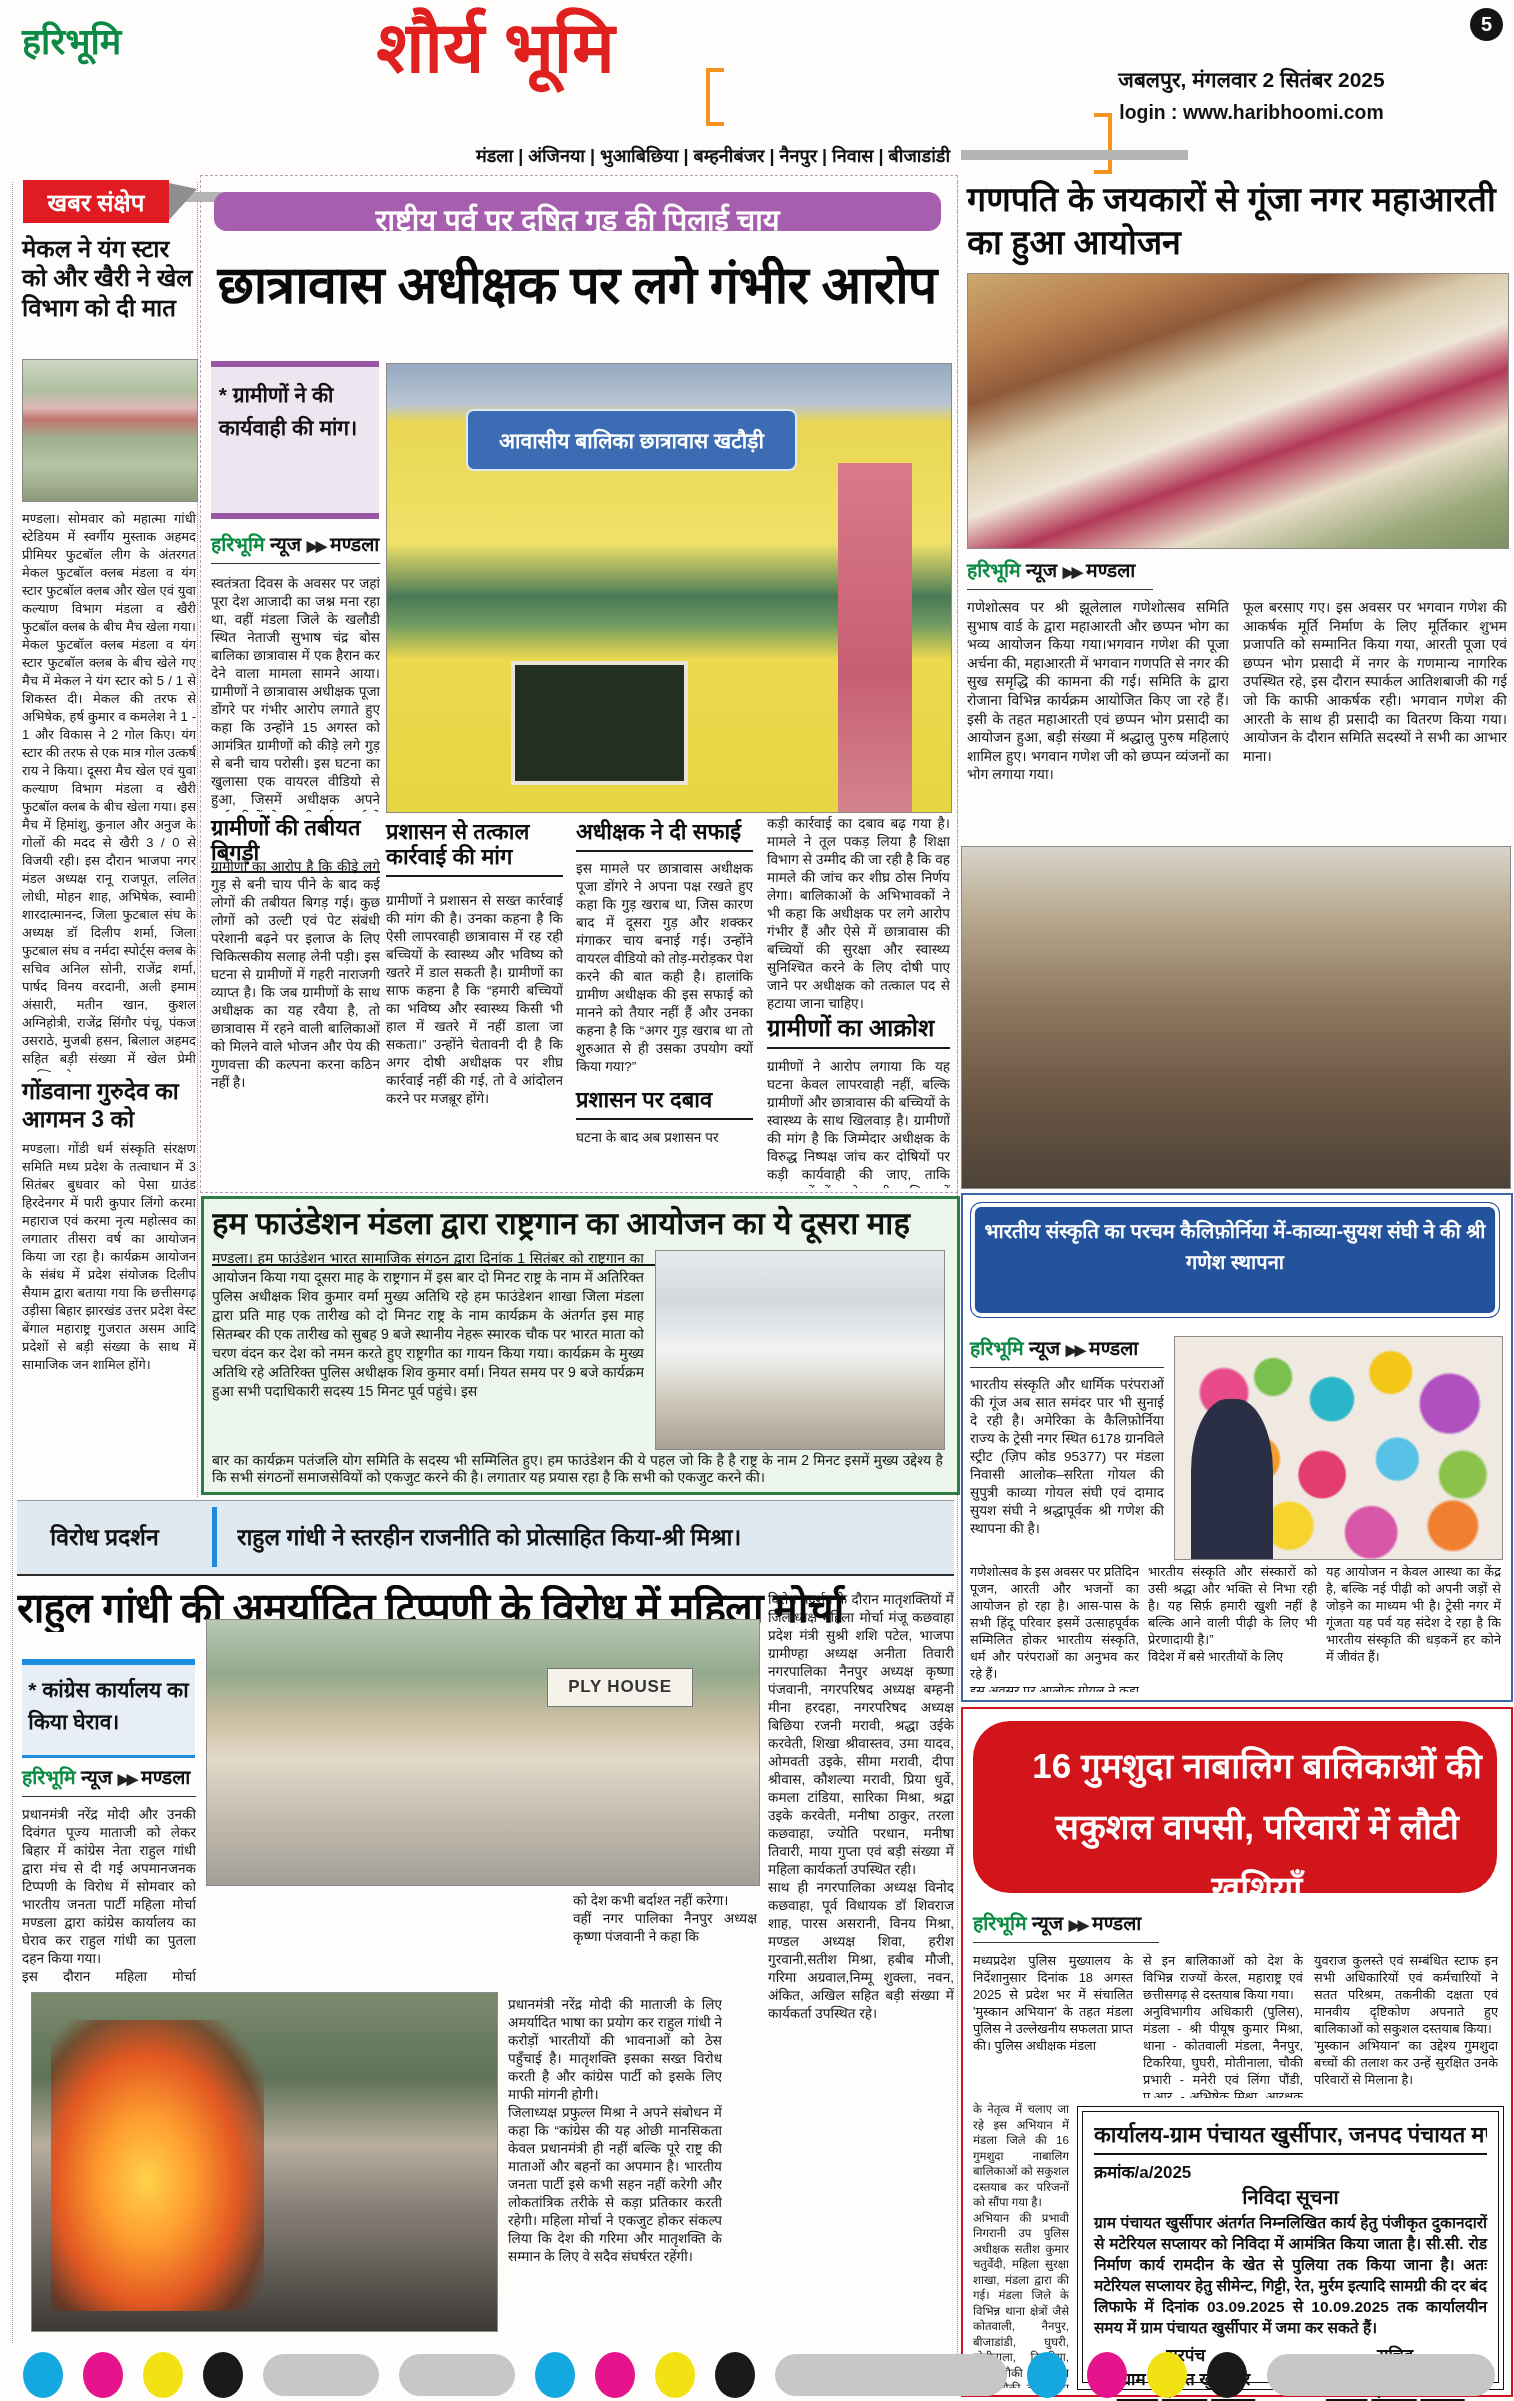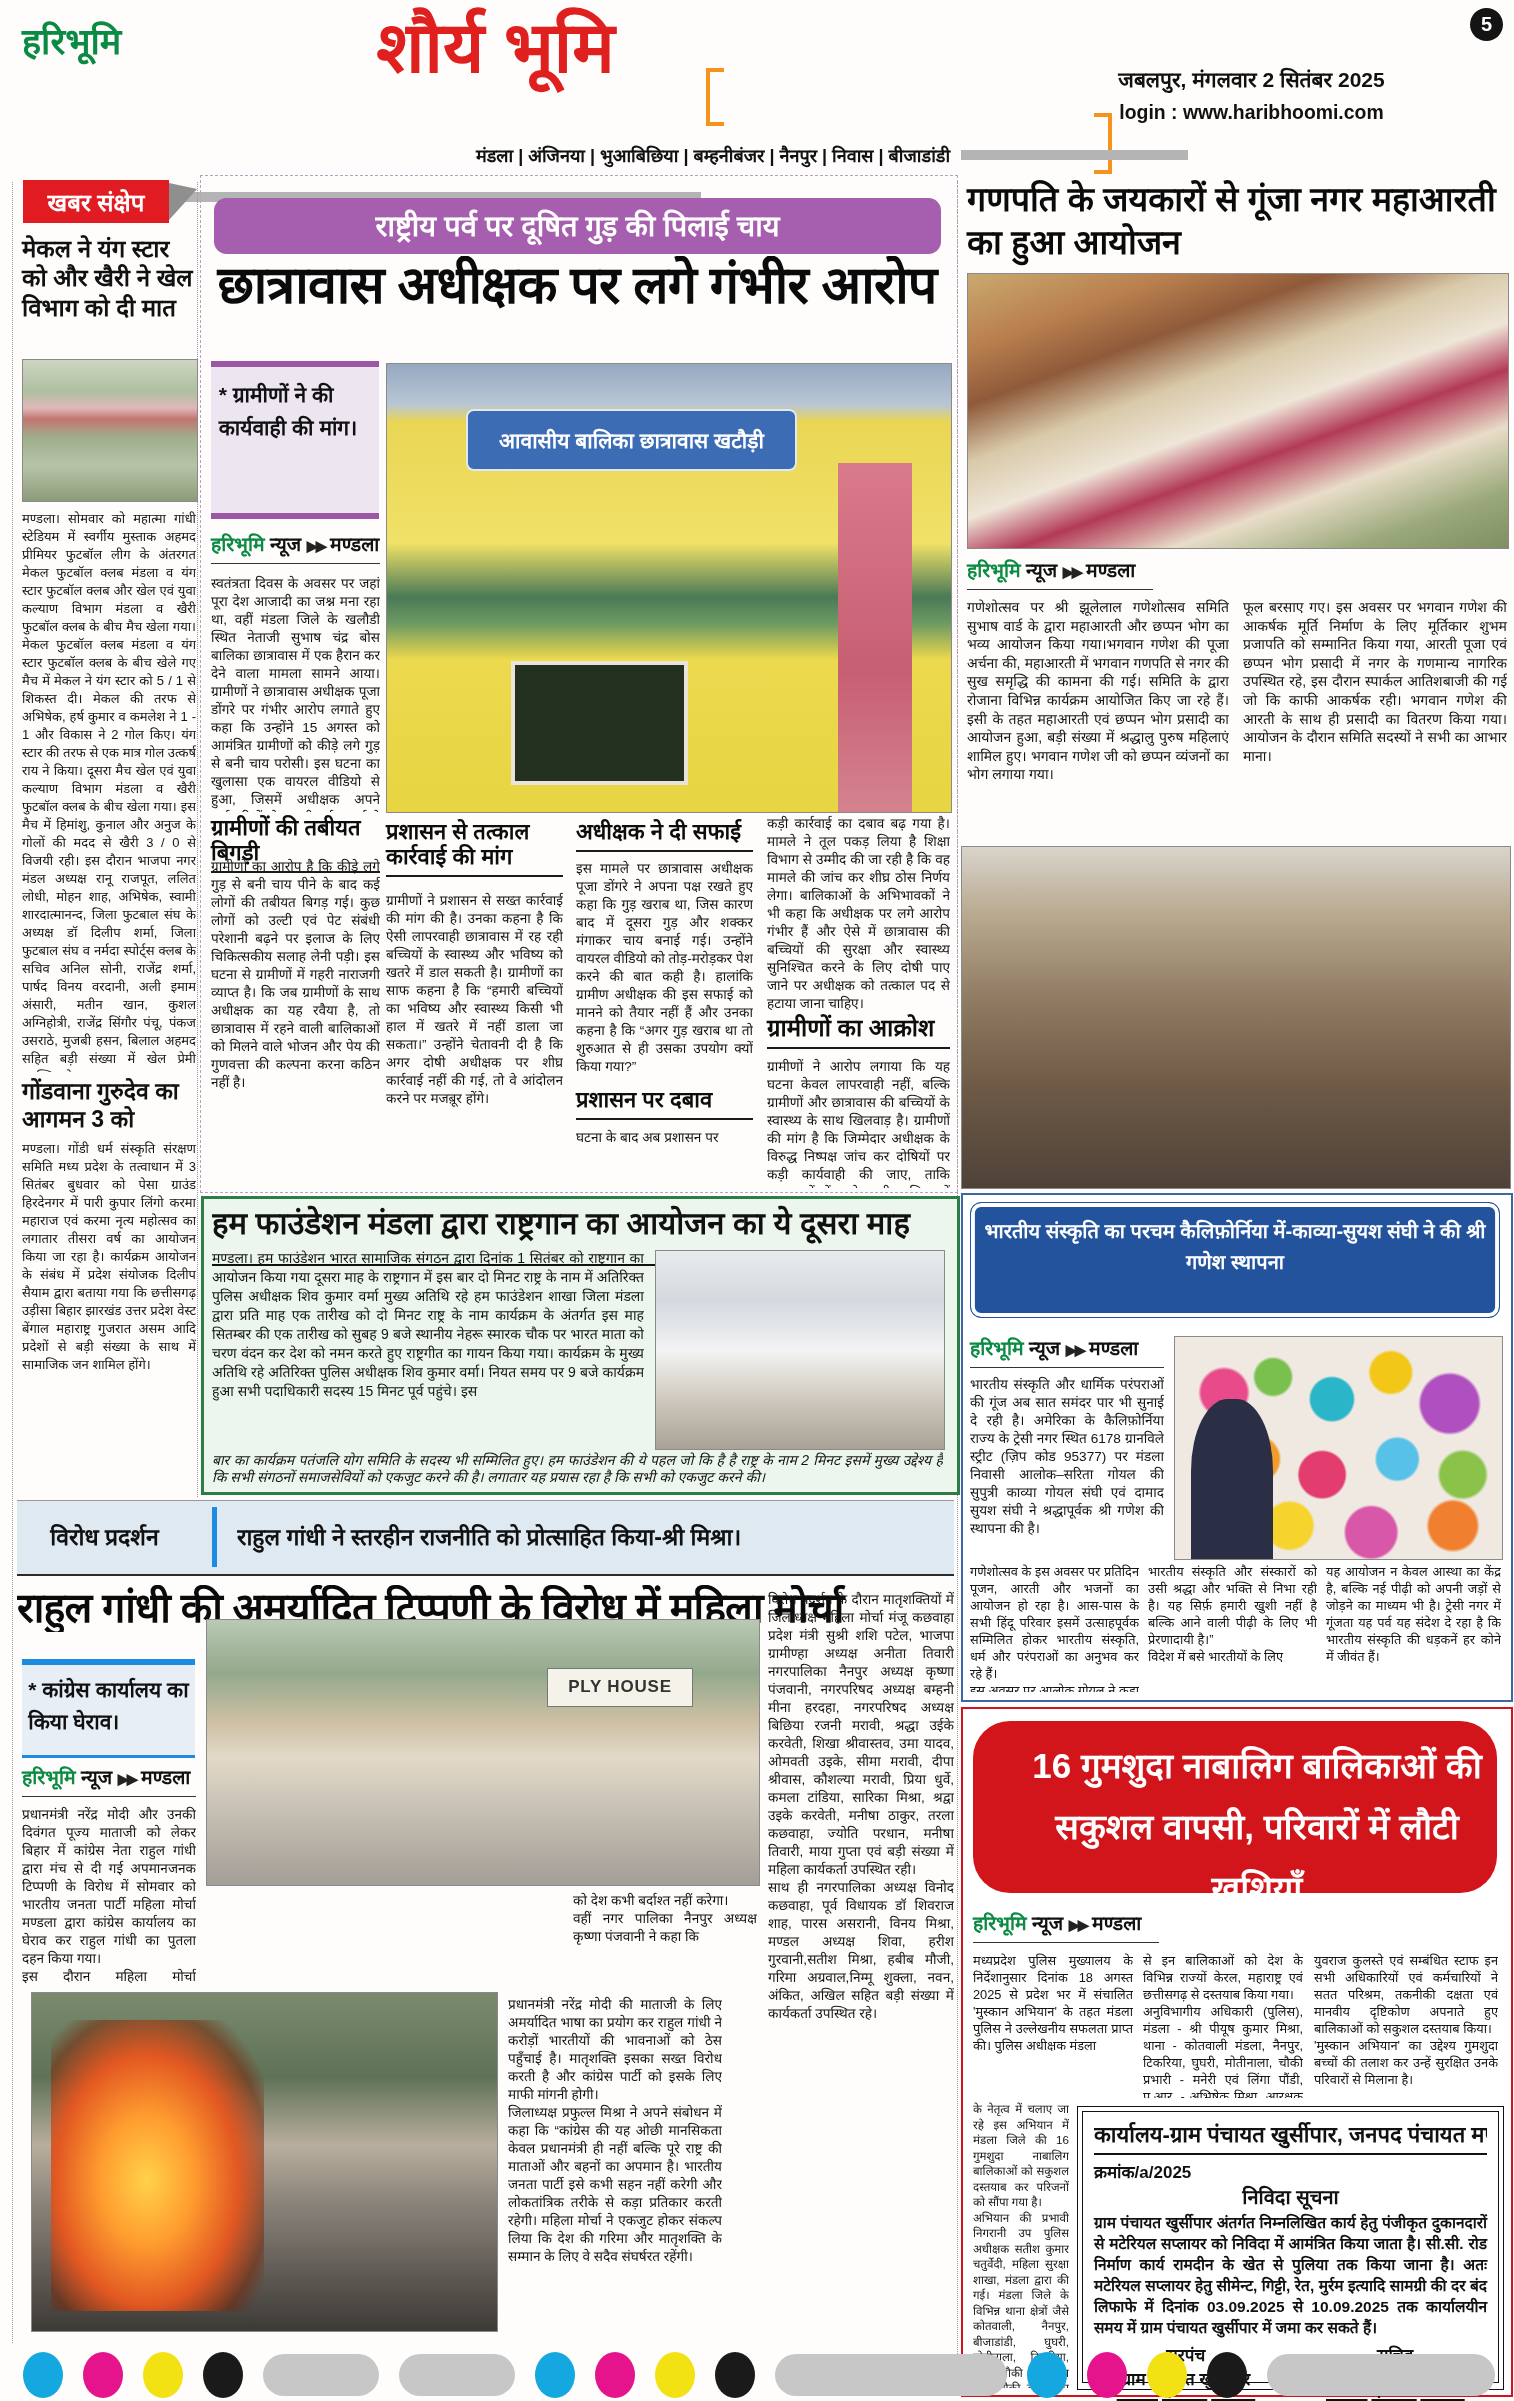--- a/index.html
+++ b/index.html
@@ -82,21 +82,21 @@
 
   <div class="abs redbanner" style="left:23px;top:180px;width:146px;height:43px;font-size:24px;">खबर संक्षेप</div>
   <div class="abs tri" style="left:169px;top:183px;"></div>
   <div class="abs" style="left:22px;top:234px;width:174px;font-size:24px;line-height:1.22;font-weight:bold;">मेकल ने यंग स्टार को और खैरी ने खेल विभाग को दी मात</div>
   <div class="abs ph ph-football" style="left:22px;top:359px;width:174px;height:141px;"></div>
   <div class="abs bodytxt" style="left:22px;top:510px;width:174px;height:562px;font-size:13px;">मण्डला। सोमवार को महात्मा गांधी स्टेडियम में स्वर्गीय मुस्ताक अहमद प्रीमियर फुटबॉल लीग के अंतरगत मेकल फुटबॉल क्लब मंडला व यंग स्टार फुटबॉल क्लब और खेल एवं युवा कल्याण विभाग मंडला व खैरी फुटबॉल क्लब के बीच मैच खेला गया। मेकल फुटबॉल क्लब मंडला व यंग स्टार फुटबॉल क्लब के बीच खेले गए मैच में मेकल ने यंग स्टार को 5 / 1 से शिकस्त दी। मेकल की तरफ से अभिषेक, हर्ष कुमार व कमलेश ने 1 - 1 और विकास ने 2 गोल किए। यंग स्टार की तरफ से एक मात्र गोल उत्कर्ष राय ने किया। दूसरा मैच खेल एवं युवा कल्याण विभाग मंडला व खैरी फुटबॉल क्लब के बीच खेला गया। इस मैच में हिमांशु, कुनाल और अनुज के गोलों की मदद से खैरी 3 / 0 से विजयी रही। इस दौरान भाजपा नगर मंडल अध्यक्ष रानू राजपूत, ललित लोधी, मोहन शाह, अभिषेक, स्वामी शारदात्मानन्द, जिला फुटबाल संघ के अध्यक्ष डॉ दिलीप शर्मा, जिला फुटबाल संघ व नर्मदा स्पोर्ट्स क्लब के सचिव अनिल सोनी, राजेंद्र शर्मा, पार्षद विनय वरदानी, अली इमाम अंसारी, मतीन खान, कुशल अग्निहोत्री, राजेंद्र सिंगौर पंचू, पंकज उसराठे, मुजबी हसन, बिलाल अहमद सहित बड़ी संख्या में खेल प्रेमी उपस्थित थे।</div>
   <div class="abs" style="left:22px;top:1078px;width:174px;font-size:23px;font-weight:bold;line-height:1.2;">गोंडवाना गुरुदेव का आगमन 3 को</div>
   <div class="abs bodytxt" style="left:22px;top:1140px;width:174px;height:352px;font-size:13px;">मण्डला। गोंडी धर्म संस्कृति संरक्षण समिति मध्य प्रदेश के तत्वाधान में 3 सितंबर बुधवार को पेसा ग्राउंड हिरदेनगर में पारी कुपार लिंगो करमा महाराज एवं करमा नृत्य महोत्सव का लगातार तीसरा वर्ष का आयोजन किया जा रहा है। कार्यक्रम आयोजन के संबंध में प्रदेश संयोजक दिलीप सैयाम द्वारा बताया गया कि छत्तीसगढ़ उड़ीसा बिहार झारखंड उत्तर प्रदेश वेस्ट बेंगाल महाराष्ट्र गुजरात असम आदि प्रदेशों से बड़ी संख्या के साथ में सामाजिक जन शामिल होंगे।</div>
 
   <div class="abs" style="left:200px;top:175px;width:756px;height:1016px;border:1.5px dashed #b9a0bd;"></div>
-  <div class="abs kicker" style="left:214px;top:198px;width:727px;height:56px;">राष्ट्रीय पर्व पर दूषित गुड़ की पिलाई चाय</div>
+  <div class="abs kicker" style="left:214px;top:192px;width:727px;height:39px;">राष्ट्रीय पर्व पर दूषित गुड़ की पिलाई चाय</div>
   <div class="abs bighead" style="left:206px;top:256px;width:742px;font-size:52px;line-height:1.12;">छात्रावास अधीक्षक पर लगे गंभीर आरोप</div>
   <div class="abs hl-purple" style="left:211px;top:361px;width:153px;height:121px;">* ग्रामीणों ने की कार्यवाही की मांग।</div>
 
   <div class="abs byline" style="left:211px;top:530px;width:169px;">
     <span class="by-brand">हरिभूमि</span>
     <span>न्यूज</span>
     <span class="by-arrow">▶▶</span>
     <span>मण्डला</span>
   </div>
   <div class="abs bodytxt" style="left:211px;top:575px;width:169px;height:237px;">स्वतंत्रता दिवस के अवसर पर जहां पूरा देश आजादी का जश्न मना रहा था, वहीं मंडला जिले के खलौडी स्थित नेताजी सुभाष चंद्र बोस बालिका छात्रावास में एक हैरान कर देने वाला मामला सामने आया। ग्रामीणों ने छात्रावास अधीक्षक पूजा डोंगरे पर गंभीर आरोप लगाते हुए कहा कि उन्होंने 15 अगस्त को आमंत्रित ग्रामीणों को कीड़े लगे गुड़ से बनी चाय परोसी। इस घटना का खुलासा एक वायरल वीडियो से हुआ, जिसमें अधीक्षक अपने कर्मचारियों से कहती हुई सुनाई दे रही हैं- “ग्रामीणों को कीड़े वाले गुड़ की चाय ही पिलाओ और मेरे लिए दूसरी चाय बनाना।”</div>
@@ -130,21 +130,21 @@
     <span>मण्डला</span>
   </div>
   <div class="abs bodytxt" style="left:967px;top:598px;width:262px;height:243px;font-size:14px;line-height:18.6px;">गणेशोत्सव पर श्री झूलेलाल गणेशोत्सव समिति सुभाष वार्ड के द्वारा महाआरती और छप्पन भोग का भव्य आयोजन किया गया।भगवान गणेश की पूजा अर्चना की, महाआरती में भगवान गणपति से नगर की सुख समृद्धि की कामना की गई। समिति के द्वारा रोजाना विभिन्न कार्यक्रम आयोजित किए जा रहे हैं। इसी के तहत महाआरती एवं छप्पन भोग प्रसादी का आयोजन हुआ, बड़ी संख्या में श्रद्धालु पुरुष महिलाएं शामिल हुए। भगवान गणेश जी को छप्पन व्यंजनों का भोग लगाया गया।</div>
   <div class="abs bodytxt" style="left:1243px;top:598px;width:264px;height:243px;font-size:14px;line-height:18.6px;">फूल बरसाए गए। इस अवसर पर भगवान गणेश की आकर्षक मूर्ति निर्माण के लिए मूर्तिकार शुभम प्रजापति को सम्मानित किया गया, आरती पूजा एवं छप्पन भोग प्रसादी में नगर के गणमान्य नागरिक उपस्थित रहे, इस दौरान स्पार्कल आतिशबाजी की गई जो कि काफी आकर्षक रही। भगवान गणेश की आरती के साथ ही प्रसादी का वितरण किया गया। आयोजन के दौरान समिति सदस्यों ने सभी का आभार माना।</div>
   <div class="abs ph ph-crowd" style="left:961px;top:846px;width:548px;height:341px;"></div>
 
   <div class="abs greenbox" style="left:201px;top:1196px;width:753px;height:293px;"></div>
   <div class="abs" style="left:212px;top:1201px;width:731px;font-size:31px;font-weight:bold;border-bottom:2.3px solid #111;padding-bottom:21px;white-space:nowrap;overflow:hidden;">हम फाउंडेशन मंडला द्वारा राष्ट्रगान का आयोजन का ये दूसरा माह</div>
   <div class="abs bodytxt" style="left:212px;top:1249px;width:432px;height:200px;font-size:14px;line-height:19px;">मण्डला। हम फाउंडेशन भारत सामाजिक संगठन द्वारा दिनांक 1 सितंबर को राष्ट्रगान का आयोजन किया गया दूसरा माह के राष्ट्रगान में  इस बार दो मिनट राष्ट्र के नाम में अतिरिक्त पुलिस अधीक्षक शिव कुमार वर्मा मुख्य अतिथि रहे हम फाउंडेशन शाखा जिला मंडला द्वारा प्रति माह एक तारीख को दो मिनट राष्ट्र के नाम कार्यक्रम के अंतर्गत इस माह  सितम्बर की एक तारीख को सुबह 9 बजे स्थानीय नेहरू स्मारक चौक पर भारत माता को चरण वंदन कर देश को नमन करते हुए राष्ट्रगीत का गायन किया गया। कार्यक्रम के मुख्य अतिथि रहे अतिरिक्त पुलिस अधीक्षक शिव कुमार वर्मा। नियत समय पर 9 बजे कार्यक्रम हुआ सभी पदाधिकारी सदस्य 15 मिनट पूर्व पहुंचे। इस</div>
   <div class="abs ph ph-group" style="left:655px;top:1250px;width:288px;height:198px;"></div>
-  <div class="abs bodytxt" style="left:212px;top:1452px;width:731px;height:34px;font-size:14px;line-height:17px;font-style:italic;">बार का कार्यक्रम पतंजलि योग समिति के सदस्य भी सम्मिलित हुए।  हम फाउंडेशन की ये पहल जो कि है है राष्ट्र के नाम 2 मिनट इसमें मुख्य उद्देश्य है कि सभी संगठनों समाजसेवियों को एकजुट करने की है। लगातार यह प्रयास रहा है कि सभी को एकजुट करने की।</div>
+  <div class="abs bodytxt" style="left:212px;top:1452px;width:731px;height:34px;font-size:14px;line-height:17px;">बार का कार्यक्रम पतंजलि योग समिति के सदस्य भी सम्मिलित हुए।  हम फाउंडेशन की ये पहल जो कि है है राष्ट्र के नाम 2 मिनट इसमें मुख्य उद्देश्य है कि सभी संगठनों समाजसेवियों को एकजुट करने की है। लगातार यह प्रयास रहा है कि सभी को एकजुट करने की।</div>
 
   <div class="abs strip" style="left:17px;top:1500px;width:937px;height:73px;">
     <div style="position:absolute;left:0;top:0;width:175px;height:73px;line-height:73px;text-align:center;font-size:23px;font-weight:bold;">विरोध प्रदर्शन</div>
     <div style="position:absolute;left:195px;top:6.2px;width:5.4px;height:60px;background:#1d8be0;"></div>
     <div style="position:absolute;left:220px;top:0;right:7.7px;height:73px;line-height:73px;font-size:23px;font-weight:bold;white-space:nowrap;overflow:hidden;">राहुल गांधी ने स्तरहीन राजनीति को प्रोत्साहित किया-श्री मिश्रा।</div>
   </div>
 
   <div class="abs bighead" style="left:17px;top:1585px;width:937px;font-size:41px;line-height:1.15;text-align:left;">राहुल गांधी की अमर्यादित टिप्पणी के विरोध में महिला मोर्चा</div>
   <div class="abs hl-blue" style="left:22px;top:1659px;width:161px;height:71px;">* कांग्रेस कार्यालय का किया घेराव।</div>
   <div class="abs byline" style="left:22px;top:1763px;width:174px;">

